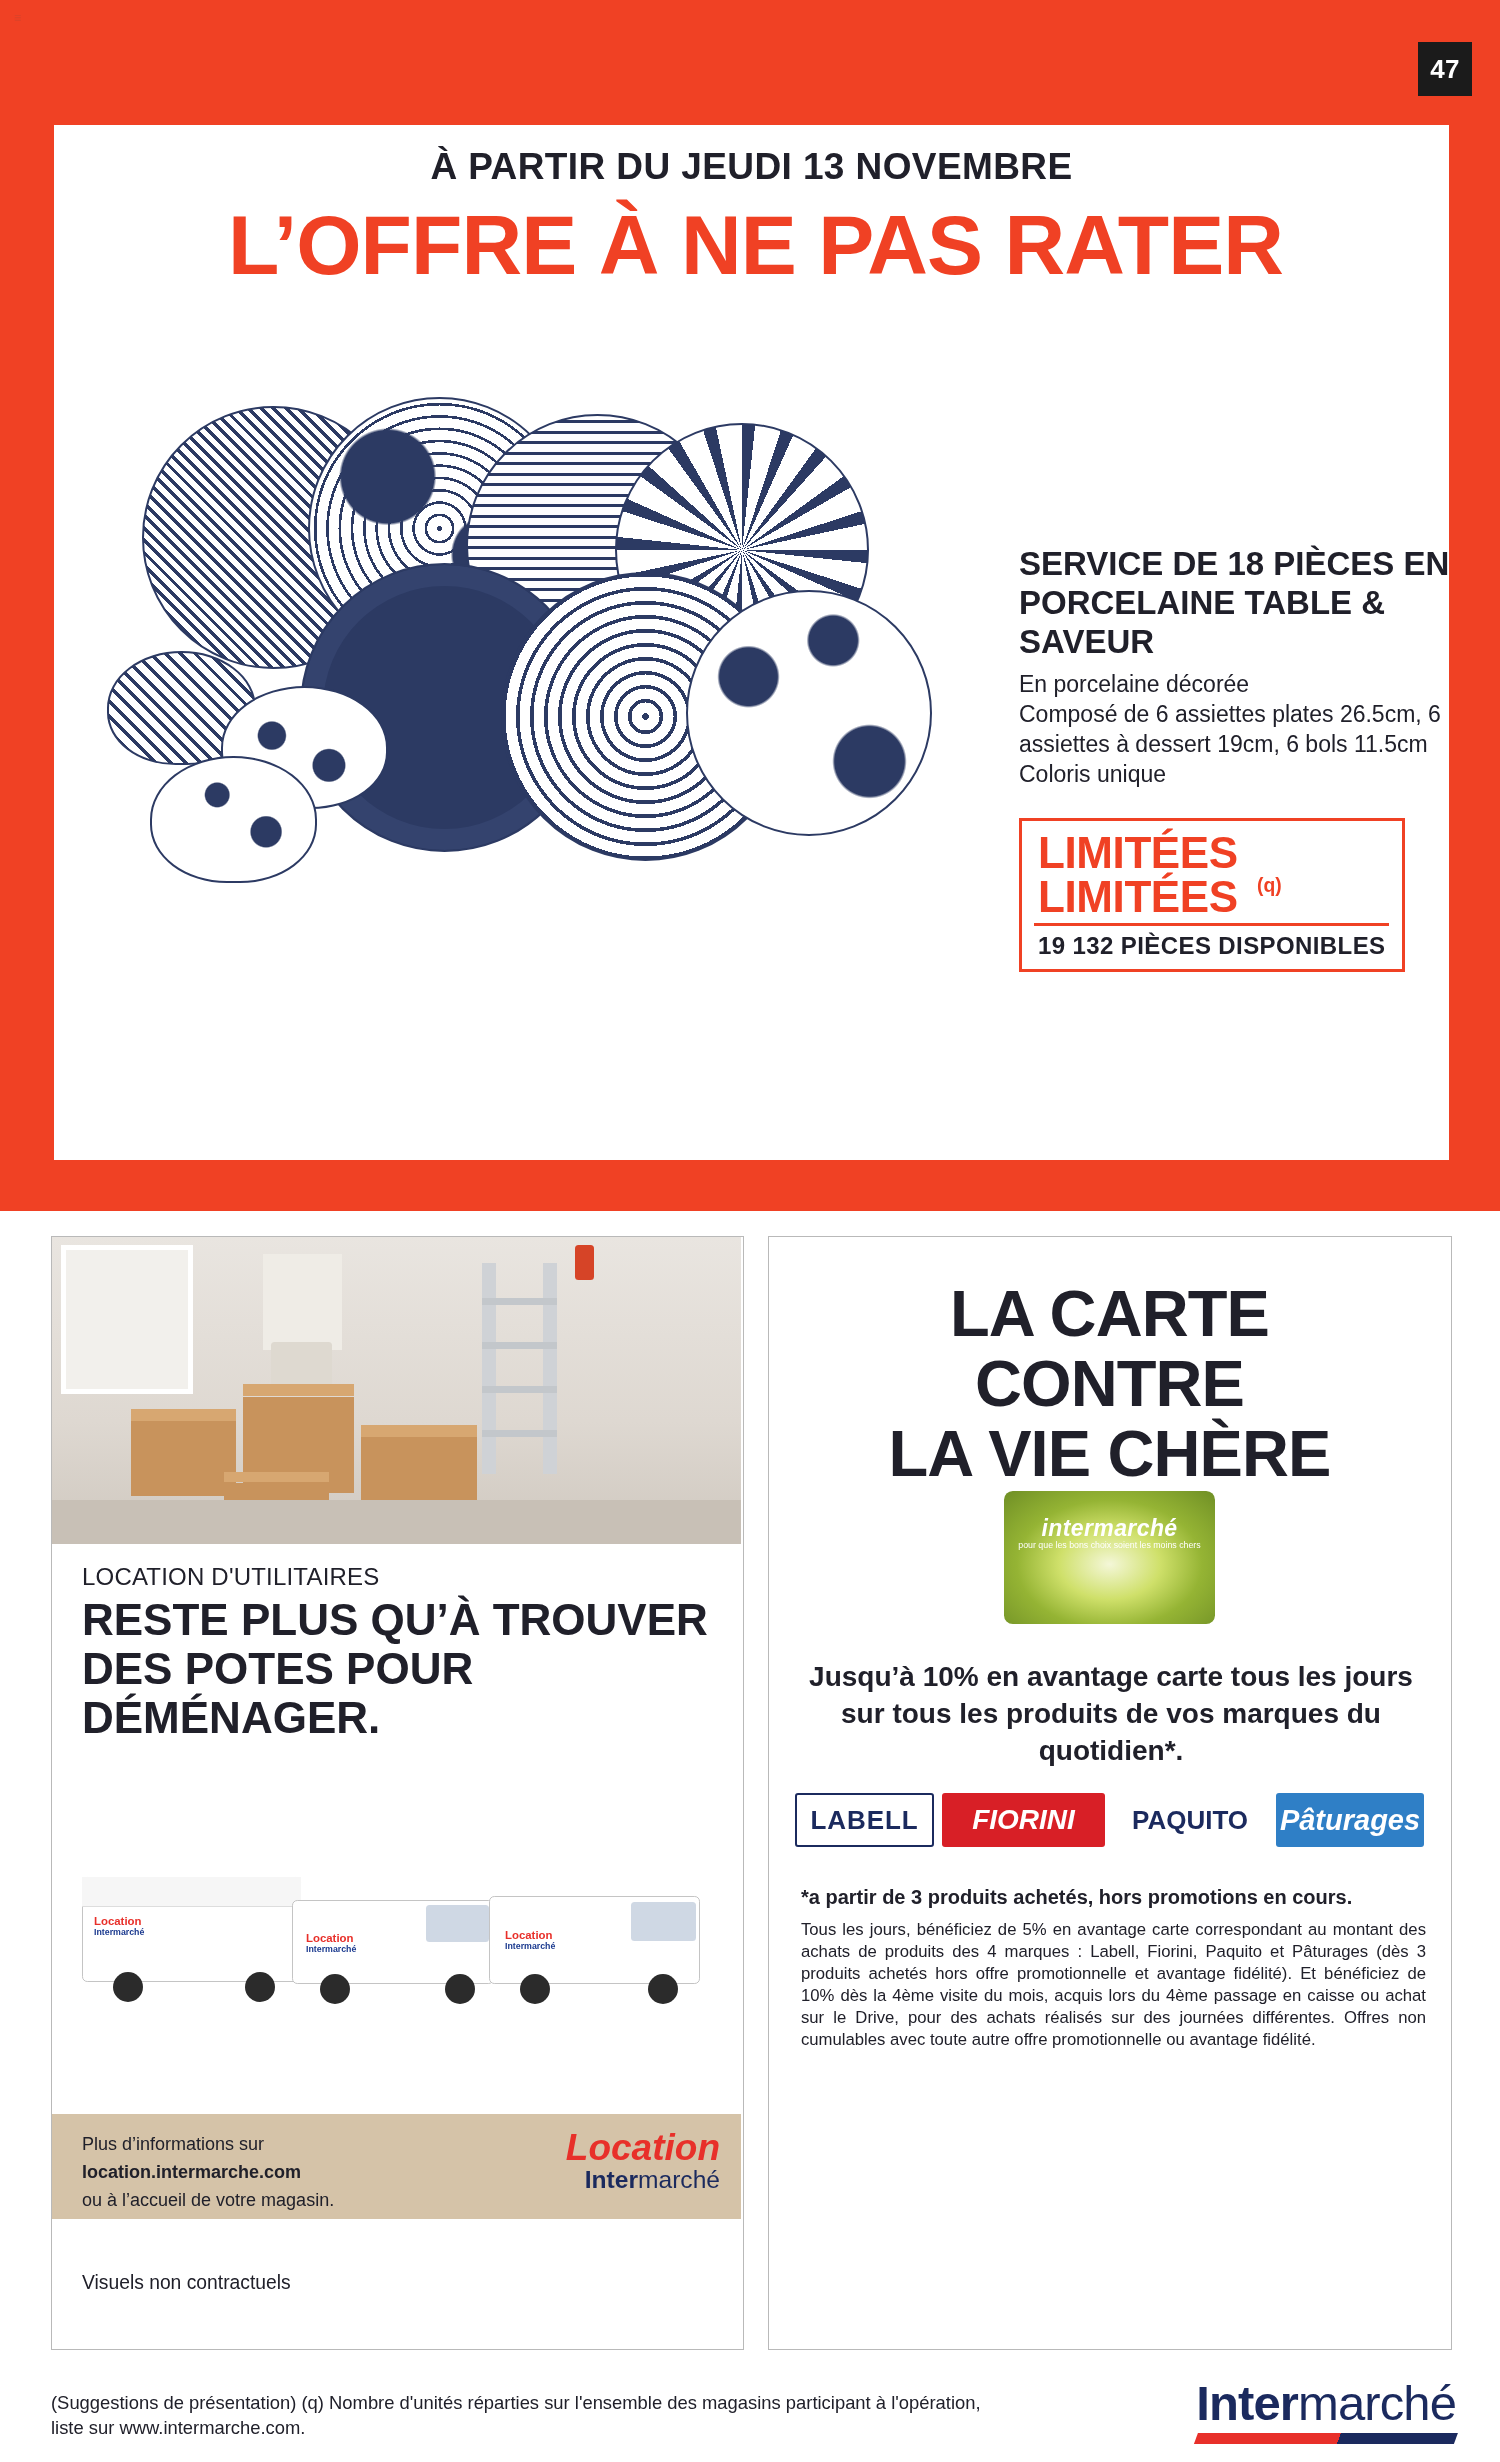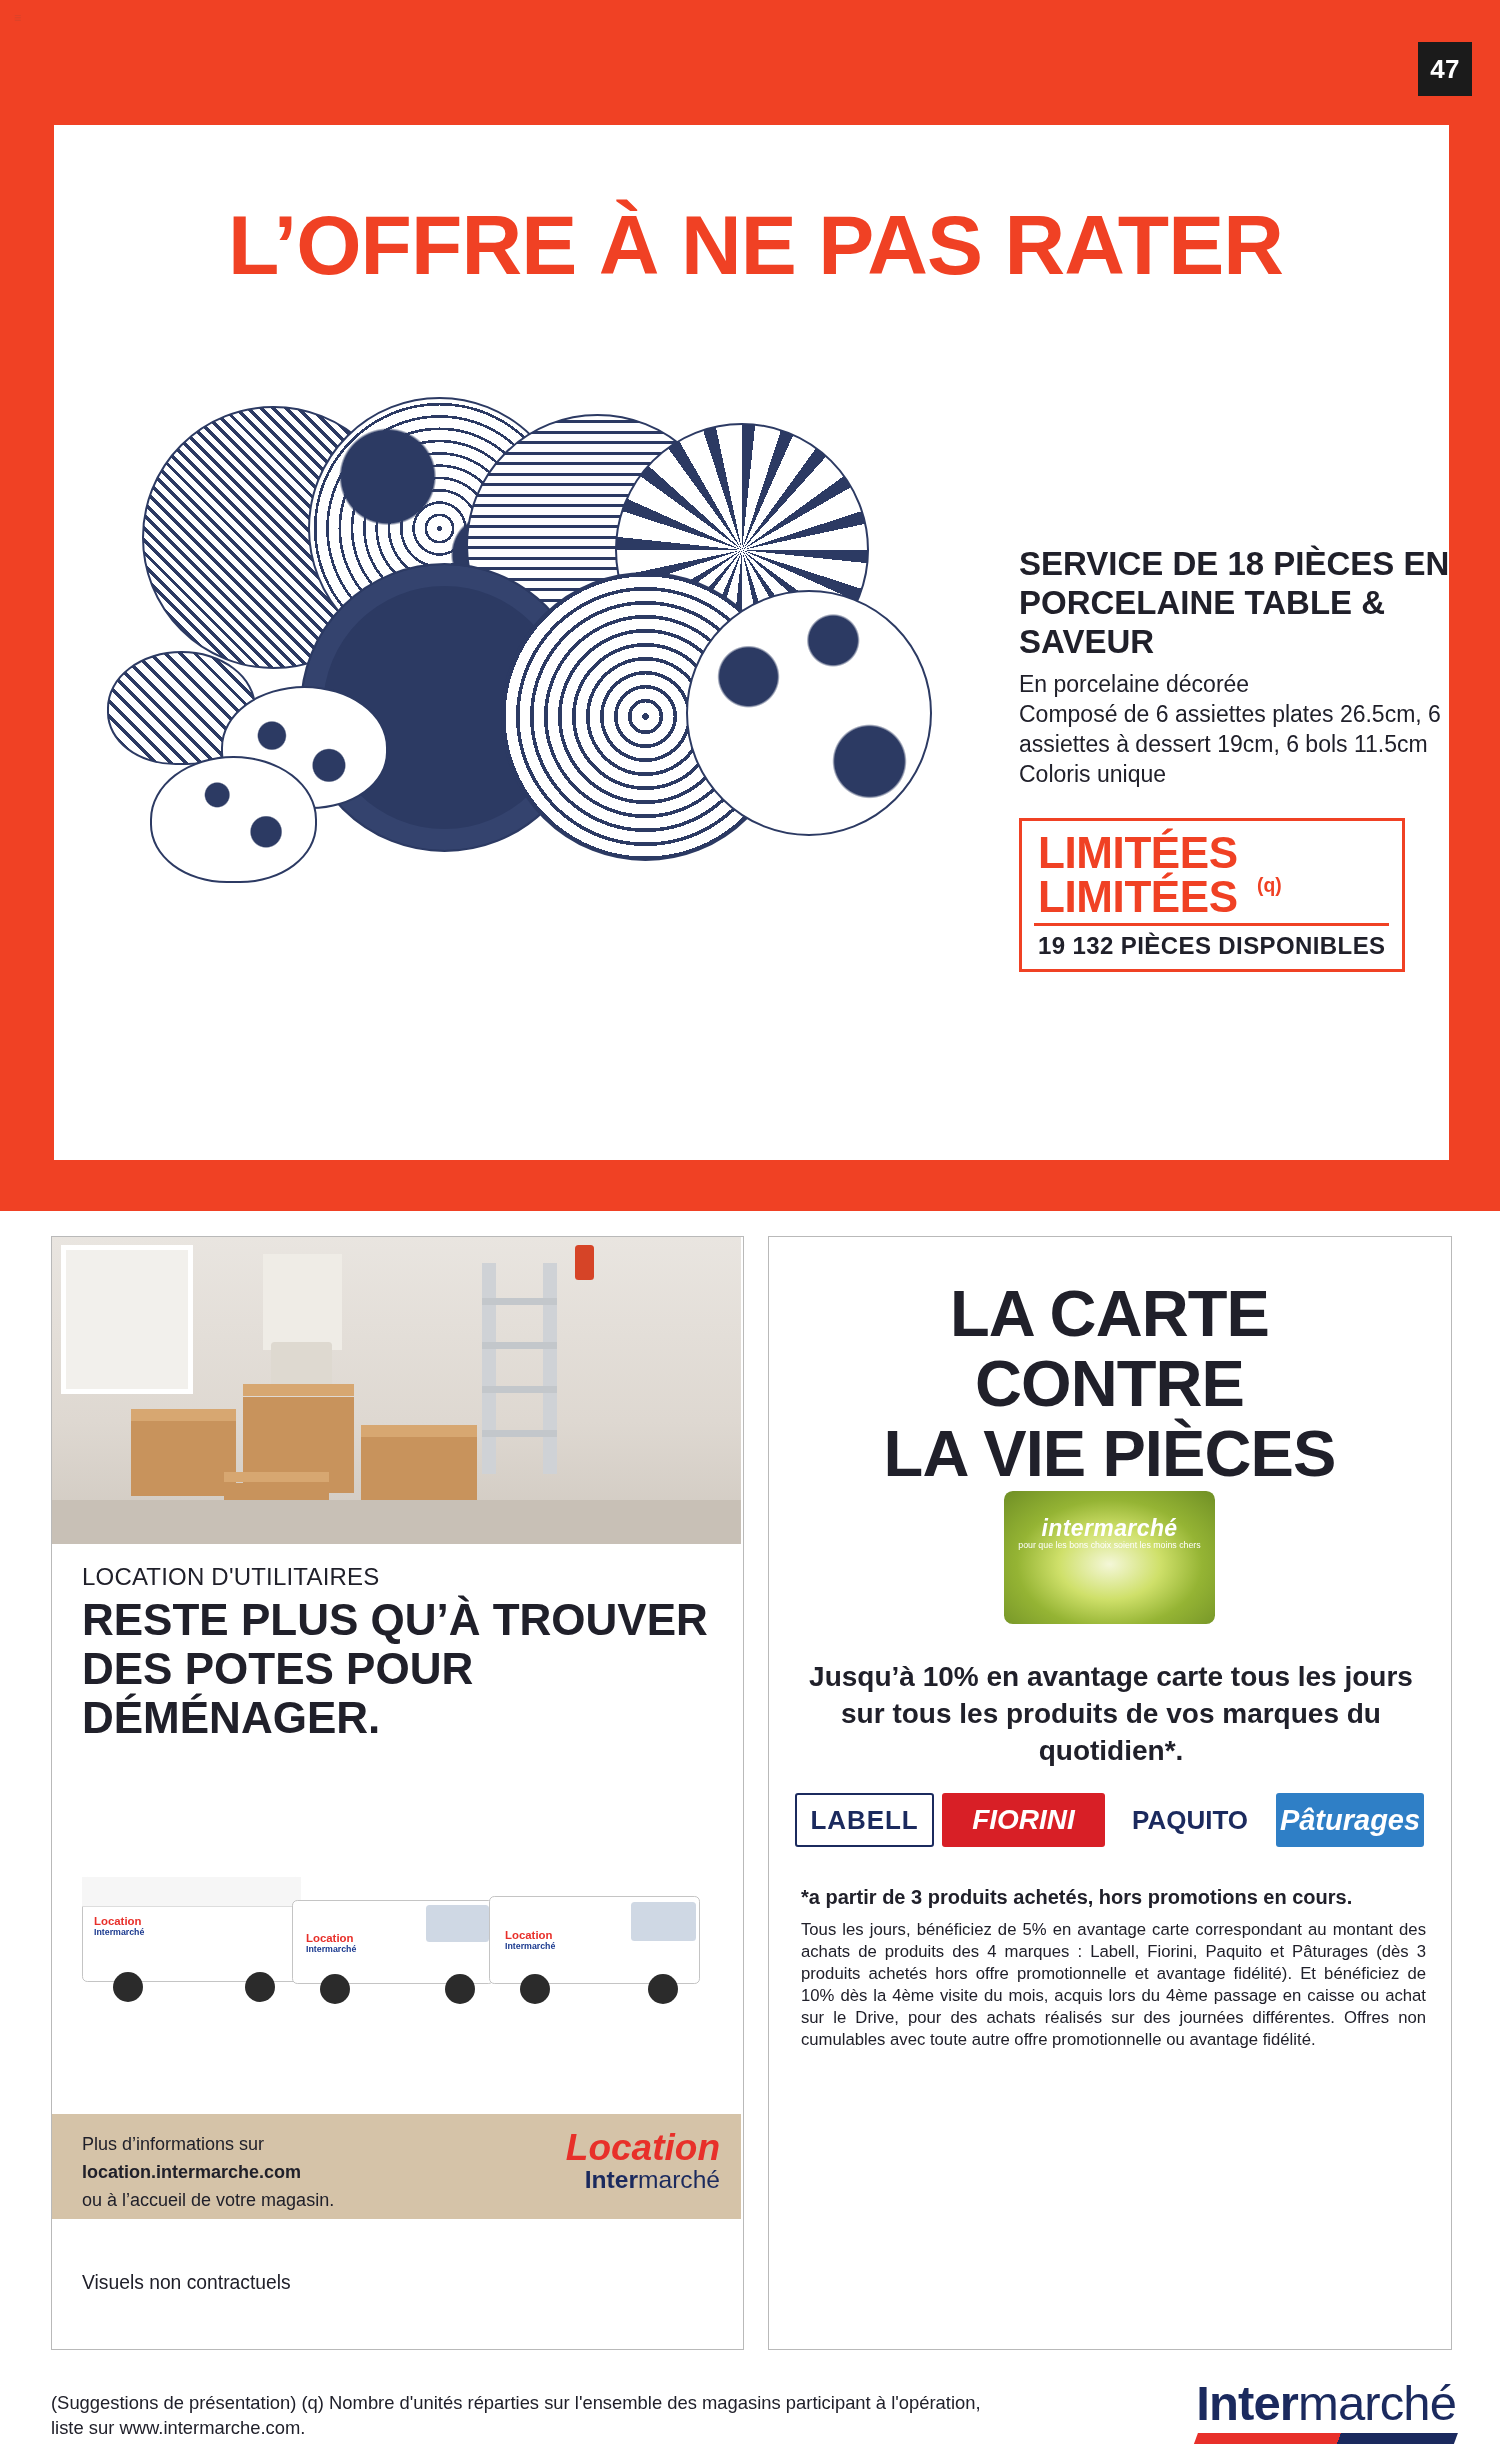--- a/index.html
+++ b/index.html
@@ -438,20 +438,21 @@
 </head>
 <body>
 
 <div class="page">
 
   <div class="top-band">
     <div class="corner-mark">≡</div>
     <div class="page-num">47</div>
 
     <div class="hero-card">
+      <div class="hero-date">À PARTIR DU JEUDI 13 NOVEMBRE</div>
       <div class="hero-title">L’OFFRE À NE PAS RATER</div>
 
       <div class="plates">
         <div class="plate" style="left:53px; top:17.5px; width:263px; height:263px; background:
           repeating-linear-gradient(45deg,#2c3a63 0 3.5px,#ffffff 3.5px 8.8px);"></div>
         <div class="plate" style="left:219px; top:8.8px; width:263px; height:263px; background:
           radial-gradient(circle at 30% 30%, #2c3a63 18%, transparent 19%),
           radial-gradient(circle at 70% 60%, #2c3a63 16%, transparent 17%),
           repeating-radial-gradient(circle at 50% 50%, #2c3a63 0 2.6px, #ffffff 2.6px 12.3px);"></div>
         <div class="plate" style="left:377px; top:26px; width:263px; height:263px; background:
@@ -557,21 +558,21 @@
         </div>
       </div>
 
       <div class="visuels">Visuels non contractuels</div>
     </div>
 
     <div class="right-card">
       <div class="rc-title">
         <div>LA CARTE</div>
         <div>CONTRE</div>
-        <div>LA VIE PIÈCES</div>
+        <div>LA VIE CHÈRE</div>
       </div>
 
       <div class="kiwi-card">
         <div class="kiwi-logo">intermarché</div>
         <div class="kiwi-sub">pour que les bons choix soient les moins chers</div>
       </div>
 
       <div class="rc-claim">Jusqu’à 10% en avantage carte tous les jours sur tous les produits de vos marques du quotidien*.</div>
 
       <div class="brands">

